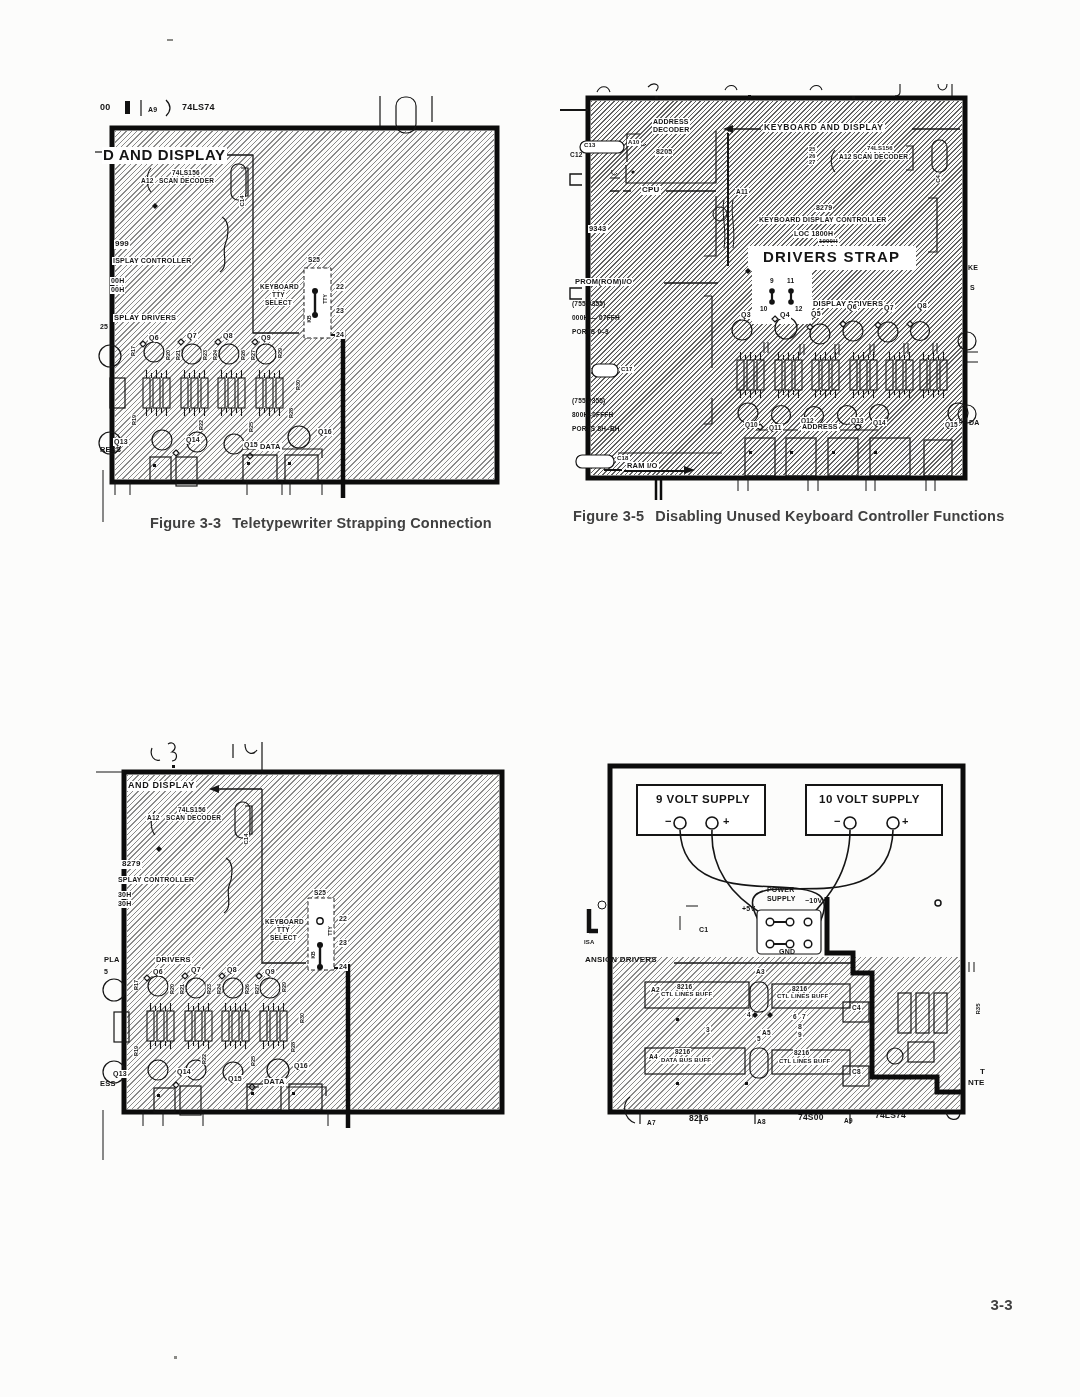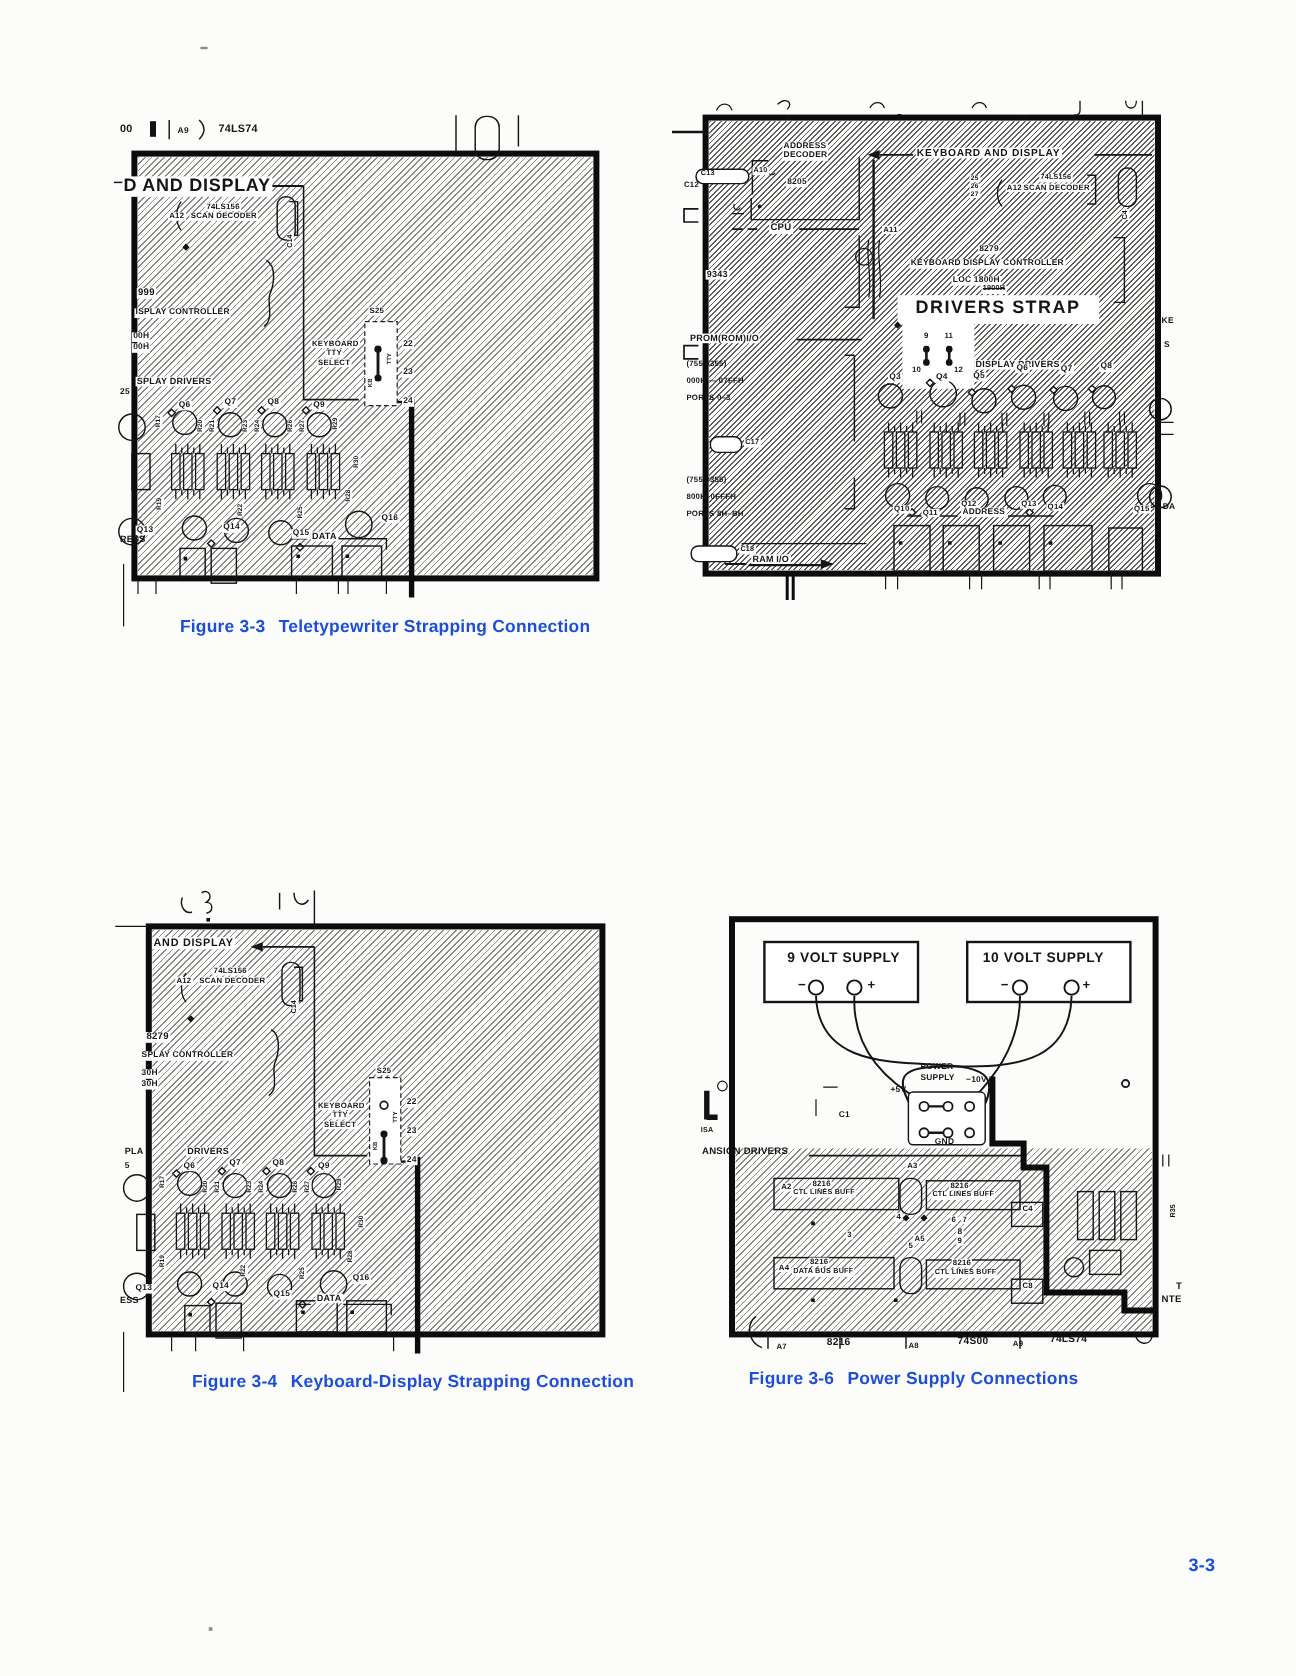--- a/index.html
+++ b/index.html
@@ -7,21 +7,21 @@
         font-family:"Liberation Sans",sans-serif;color:#151515;overflow:hidden;}
   .hatch{position:absolute;
          background-image:repeating-linear-gradient(135deg, rgba(45,45,45,.55) 0 1px, transparent 1px 3.8px);}
   .hatch.dense{background-image:repeating-linear-gradient(135deg, rgba(30,30,30,.7) 0 1.1px, transparent 1.1px 3.2px);}
   svg.overlay{position:absolute;left:0;top:0;}
   .L{position:absolute;font-weight:700;font-size:8px;line-height:1.1;letter-spacing:.2px;
      background:#fff;padding:0 1px;white-space:pre;z-index:5;}
   .R{position:absolute;font-weight:700;font-size:5.5px;background:#fff;padding:0 .5px;
      transform:rotate(-90deg);transform-origin:center;white-space:pre;z-index:5;}
   .nb{background:transparent;}
-  .cap{position:absolute;font-weight:700;font-size:14.5px;letter-spacing:.2px;color:#1d4ed8;z-index:6;white-space:pre;}
+  .cap{position:absolute;font-weight:700;font-size:14.5px;letter-spacing:.2px;color:#404040;z-index:6;white-space:pre;}
   .cap span+span{margin-left:11px;}
   .big{font-size:15px;letter-spacing:1.2px;}
   .mark{position:absolute;background:#8a8a86;z-index:2;}
 </style>
 </head>
 <body>
 
 <div id="page">
 
   <div class="hatch" style="left:115px;top:131px;width:379px;height:348px;z-index:1"></div>
@@ -492,25 +492,22 @@
   <span class="L nb" style="left:646px;top:1119px;font-size:6.5px">A7</span>
   <span class="L nb" style="left:688px;top:1114px;font-size:8.5px">8216</span>
   <span class="L nb" style="left:756px;top:1118px;font-size:6.5px">A8</span>
   <span class="L nb" style="left:797px;top:1113px;font-size:8.5px">74S00</span>
   <span class="L nb" style="left:843px;top:1117px;font-size:6.5px">A9</span>
   <span class="L nb" style="left:874px;top:1111px;font-size:8.5px">74LS74</span>
 
   <div class="cap" style="left:133px;top:499px">
     <span>Figure 3-3</span><span>Teletypewriter Strapping Connection</span>
   </div>
-  <div class="cap" style="left:143px;top:1128px">
-    <span>Figure 3-4</span><span>Keyboard-Display Strapping Connection</span>
-  </div>
-  <div class="cap" style="left:607px;top:1125px">
-    <span>Figure 3-6</span><span>Power Supply Connections</span>
+  <div class="cap" style="left:556px;top:492px">
+    <span>Figure 3-5</span><span>Disabling Unused Keyboard Controller Functions</span>
   </div>
   <div class="cap" style="left:973px;top:1279px;font-size:15px">
     <span>3-3</span>
   </div>
 
   <div class="mark" style="left:167px;top:39px;width:6px;height:2px"></div>
   <div class="mark" style="left:174px;top:1356px;width:3px;height:3px"></div>
 </div>
 
 </body></html>

